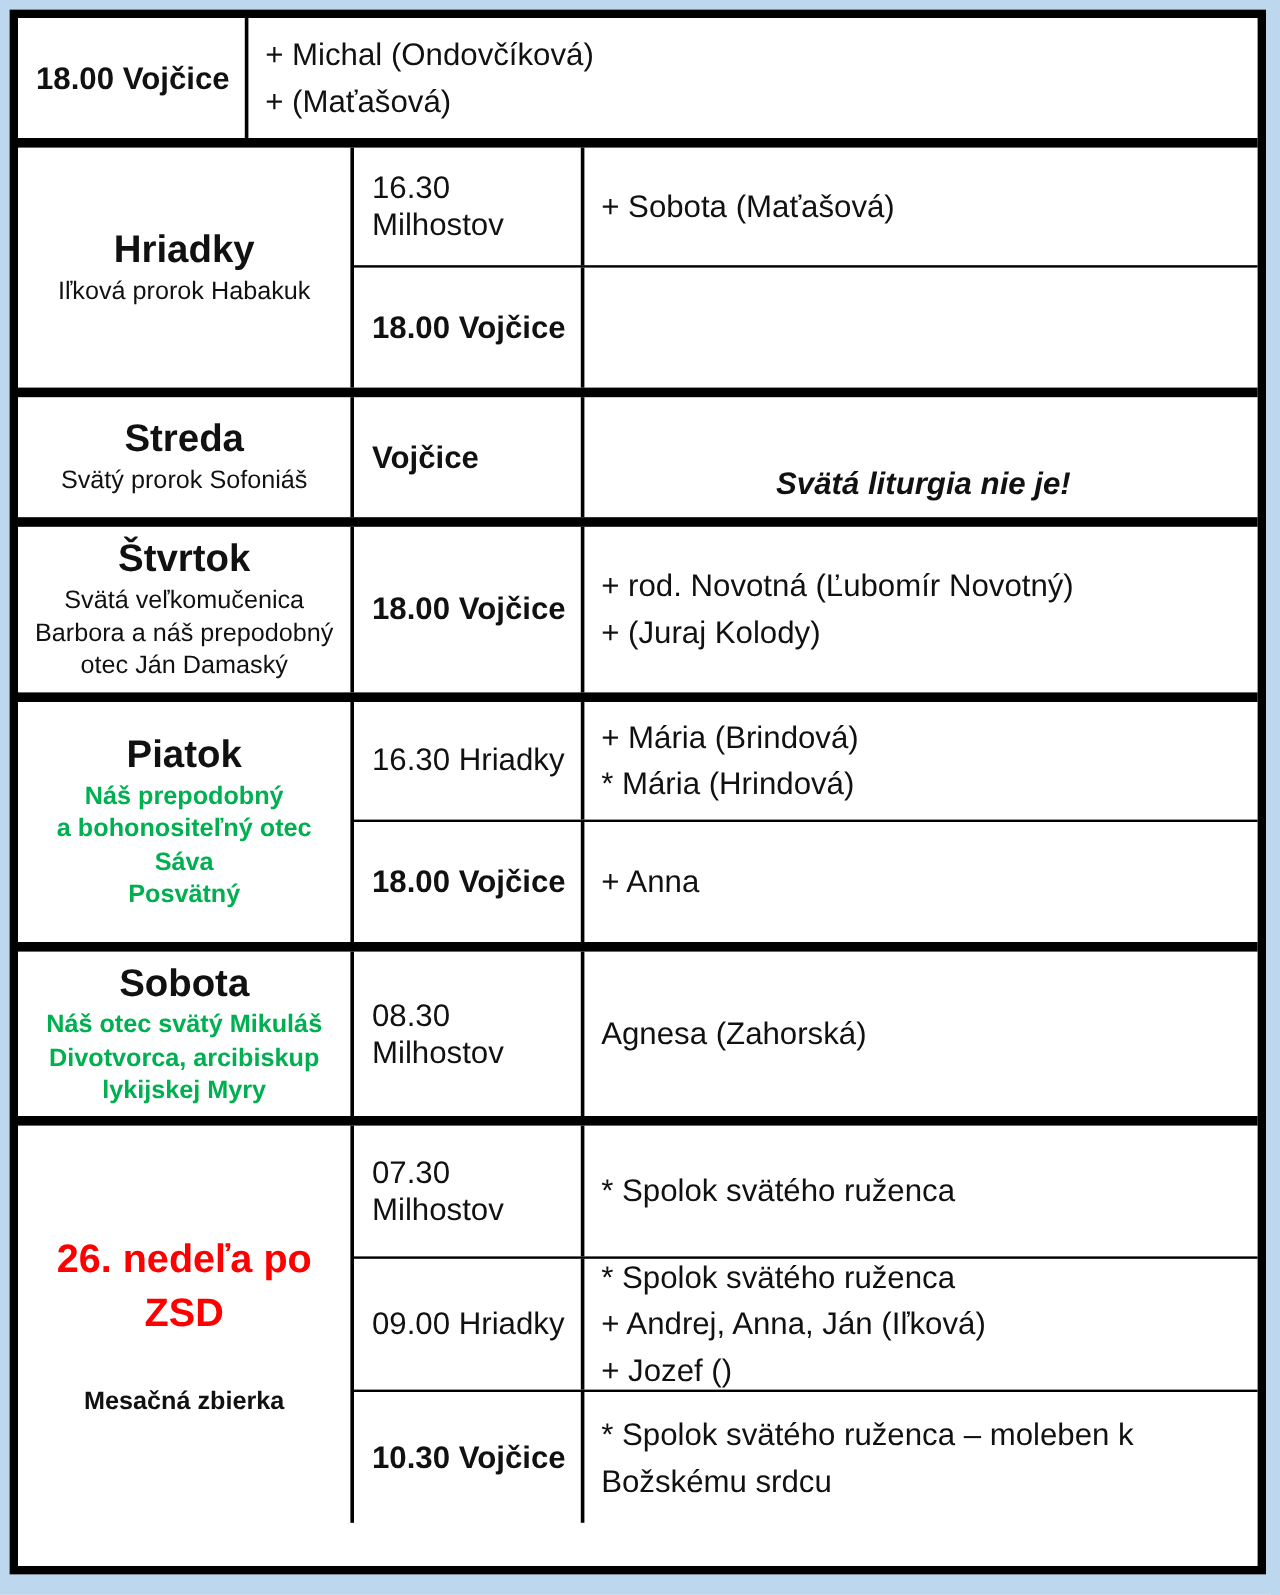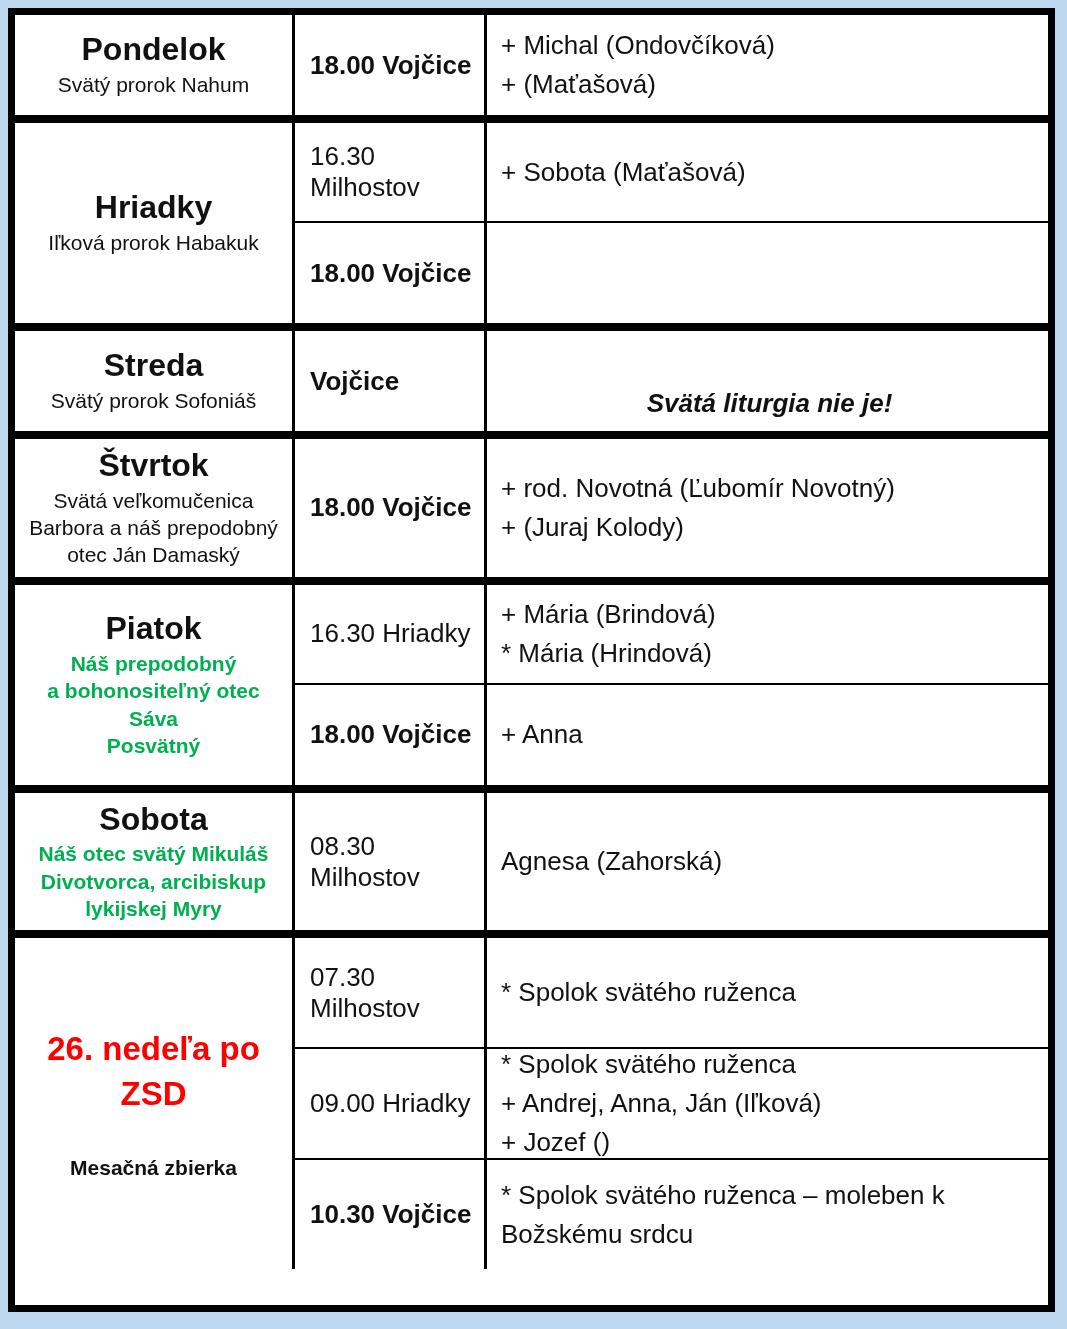--- a/index.html
+++ b/index.html
@@ -109,24 +109,20 @@
     text-align: center;
   }
 </style>
 </head>
 <body>
 
 <div class="page">
   <div class="table">
 
     <div class="group">
-      <div class="day-cell">
-        <div class="day-name">Pondelok</div>
-        <div class="day-feast">Svätý prorok Nahum</div>
-      </div>
       <div class="slots">
         <div class="slot">
           <div class="time-cell time-bold">18.00 Vojčice</div>
           <div class="int-cell">+ Michal (Ondovčíková)
 + (Maťašová)</div>
         </div>
       </div>
     </div>
 
     <div class="group">

